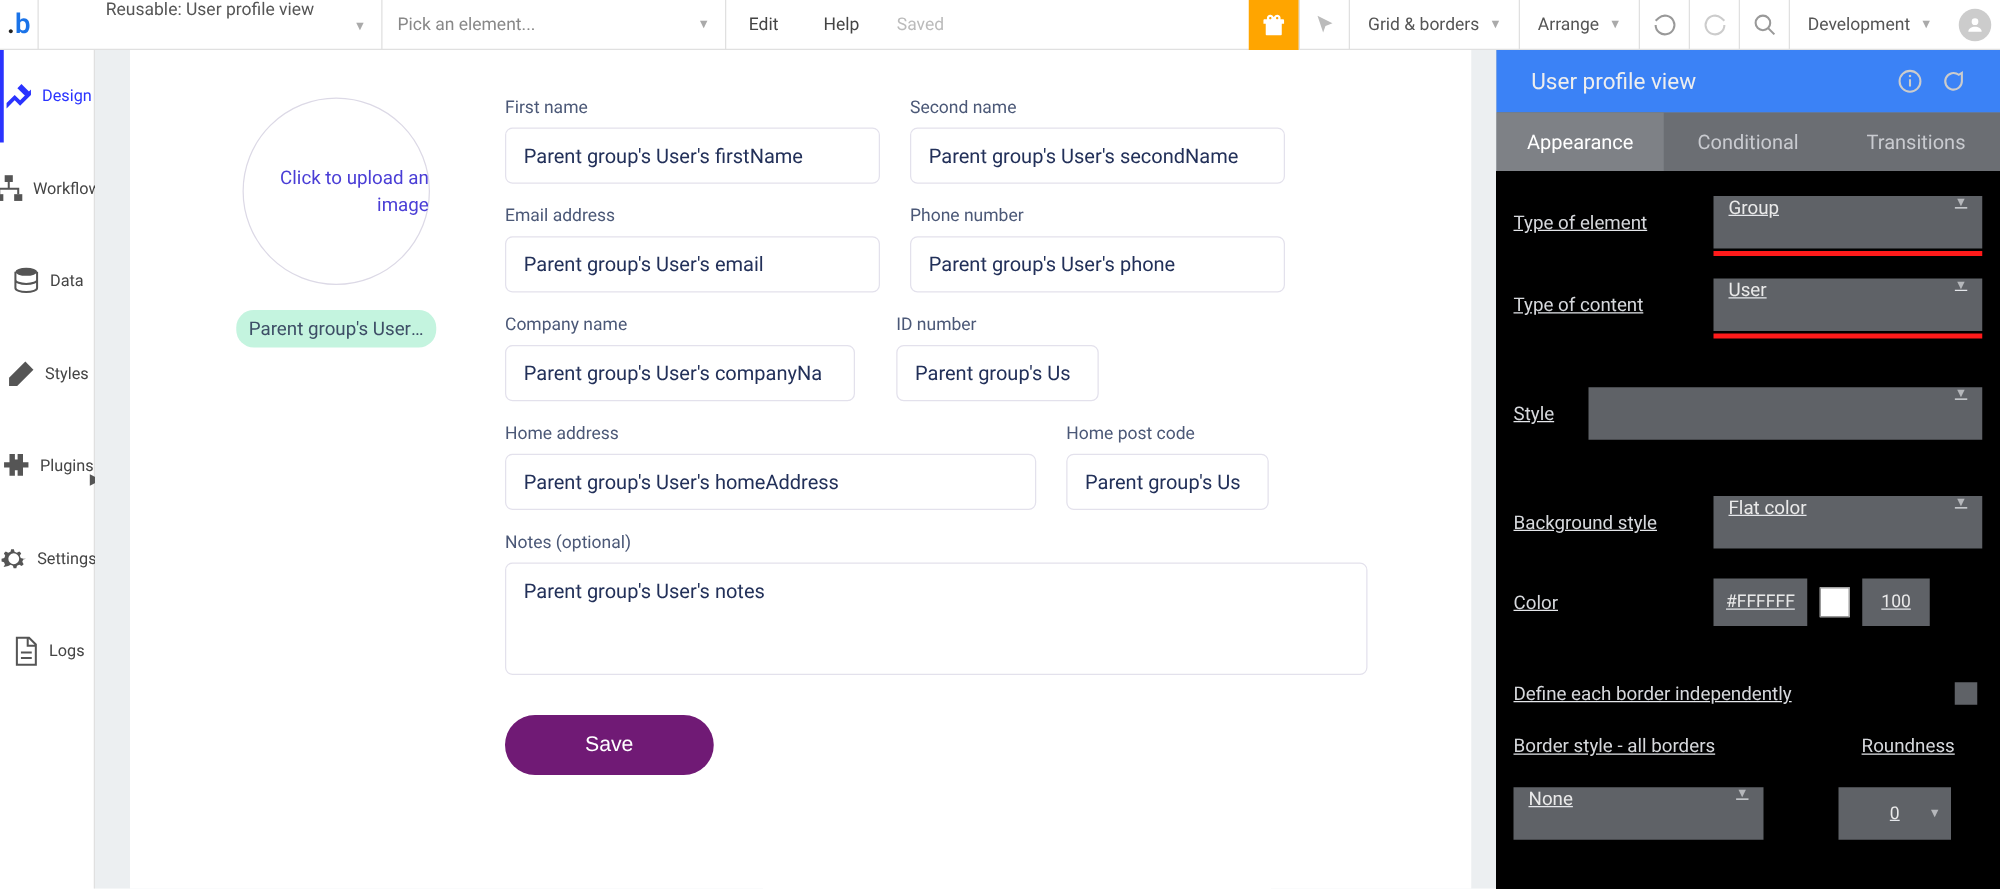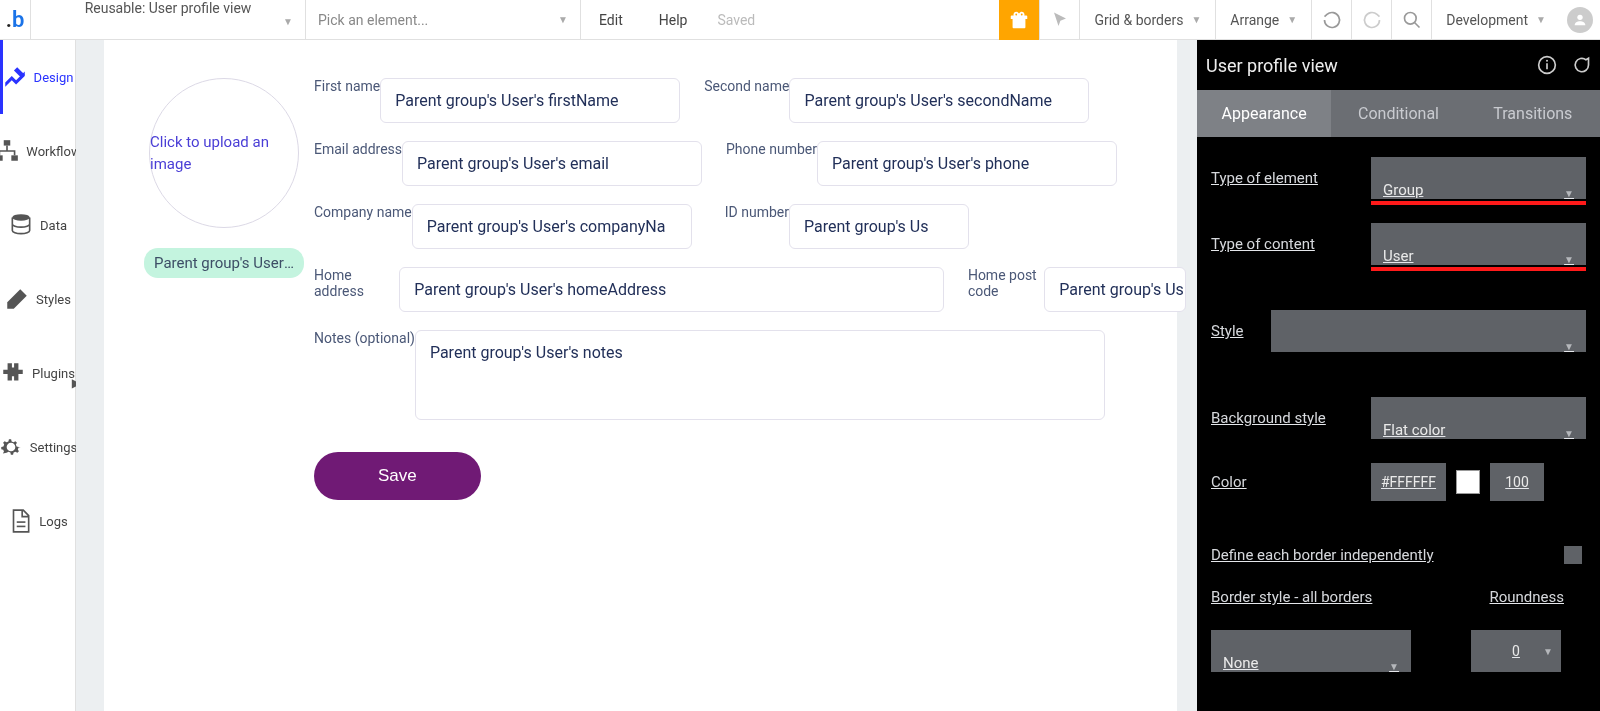--- a/index.html
+++ b/index.html
@@ -29,50 +29,50 @@
 .leftnav { width: 76px; border-right: 1px solid #e0e0e0; background: #fff; position: relative; }
 .nav-item { height: 74px; display: flex; flex-direction: row; align-items: center; justify-content: center; gap: 6px; color: #444; cursor: pointer; font-size: 13px; }
 .nav-item.active { color: #2a33ff; box-shadow: inset 3px 0 0 #2a33ff; }
 .nav-item .nicon { font-size: 22px; }
 .expand-handle { position: absolute; right: -6px; top: 50%; font-size: 12px; color: #555; }
 
 
 .canvas-wrap { flex: 1; background: #eceff1; overflow: hidden; position: relative; }
 .canvas { position: absolute; left: 28px; top: -16px; right: 20px; bottom: -30px; background: #fff; padding: 54px 40px 40px 40px; display: flex; }
 .canvas-left { width: 250px; display: flex; flex-direction: column; align-items: center; }
-.uploader { width: 150px; height: 150px; border-radius: 50%; border: 1px solid #dcd9e6; display: flex; align-items: center; justify-content: center; text-align: left; color: #4a3ed6; font-size: 15px; line-height: 1.5; cursor: pointer; }
+.uploader { width: 150px; height: 150px; border-radius: 50%; border: 1px solid #dcd9e6; display: flex; align-items: center; justify-content: center; text-align: right; color: #4a3ed6; font-size: 15px; line-height: 1.5; cursor: pointer; }
 .user-chip { margin-top: 20px; background: #c4f4df; color: #3d4e66; padding: 6px 10px; border-radius: 14px; font-size: 15px; max-width: 160px; white-space: nowrap; overflow: hidden; text-overflow: ellipsis; }
 
 .form { flex: 1; padding-left: 10px; }
 .form-row { display: flex; gap: 24px; margin-bottom: 18px; }
-.form-field { display: flex; flex-direction: row; }
+.form-field { display: flex; flex-direction: column; }
 .field-label { color: #4b5877; font-size: 14px; margin-bottom: 8px; }
 .field-input { border: 1px solid #e3e1ec; border-radius: 6px; padding: 12px 14px; color: #223059; font-size: 16px; background: #fff; overflow: hidden; white-space: nowrap; }
 .w300 { width: 300px; }
-.w160 { width: 180px; }
-.w500 { width: 580px; }
+.w160 { width: 162px; }
+.w500 { width: 425px; }
 .w690 { width: 690px; height: 90px; white-space: normal; }
 .save-btn { margin-top: 14px; background: #701a75; color: #fff; border: none; border-radius: 999px; padding: 14px 64px; font-size: 17px; cursor: pointer; }
 
 
 .props { width: 403px; background: #6b7280; background: #75787c; background: #7a7d82; display: flex; flex-direction: column; color: #e5e7eb; }
 .props { background: #7a7e83; }
 .props { background: #7b7e83; }
 .props { background: #787c81; }
 .props { background: #7d8085; }
 .props { background: #80838a; }
-.props-header { height: 50px; background: #000000; display: flex; align-items: center; padding: 0 9px; color: #eee; font-size: 18px; }
+.props-header { height: 50px; background: #3b82f6; display: flex; align-items: center; padding: 0 28px; color: #eee; font-size: 18px; }
 .props-header .hicons { margin-left: auto; display: flex; gap: 14px; color: #ccc; }
 .tabs { display: flex; background: #6b6e73; }
 .tab { flex: 1; text-align: center; padding: 14px 0; color: #c9cbd0; cursor: pointer; font-size: 16px; }
 .tab.active { background: #7e8186; color: #fff; }
 .prop-body { flex: 1; overflow-y: auto; padding: 20px 14px; background: #000000; text-decoration: underline; }
 .prop-row { display: flex; align-items: center; margin-bottom: 24px; }
 .prop-label { width: 160px; color: #d6d8dc; font-size: 15px; }
-.prop-select { flex: 1; background: #5f6267; color: #eaeaea; height: 42px; display: flex; align-items: flex-end; padding: 0 12px; position: relative; cursor: pointer; font-size: 15px; }
+.prop-select { flex: 1; background: #5f6267; color: #eaeaea; height: 42px; display: flex; align-items: flex-start; padding: 0 12px; position: relative; cursor: pointer; font-size: 15px; }
 .prop-select .caret { margin-left: auto; color: #b5b7bb; font-size: 10px; }
 .prop-select.empty { color: #999; }
 .underline-red { position: absolute; left: 0; right: 0; bottom: -6px; height: 4px; background: #ff1a1a; }
 .prop-hr { height: 1px; background: rgba(0,0,0,0.15); margin: 8px -14px 20px -14px; }
 .color-row { display: flex; align-items: center; gap: 10px; }
 .color-hex { background: #5f6267; color: #eaeaea; height: 38px; display: flex; align-items: center; padding: 0 10px; font-size: 14px; }
 .color-swatch { width: 24px; height: 24px; background: #fff; border: 1px solid #999; }
 .color-alpha { background: #5f6267; color: #eaeaea; height: 38px; width: 54px; display: flex; align-items: center; justify-content: center; }
 .nosel .prop-select { width: 200px; flex: none; }
 .roundness { width: 90px; background: #5f6267; color: #eaeaea; height: 42px; display: flex; align-items: center; justify-content: center; position: relative; }

